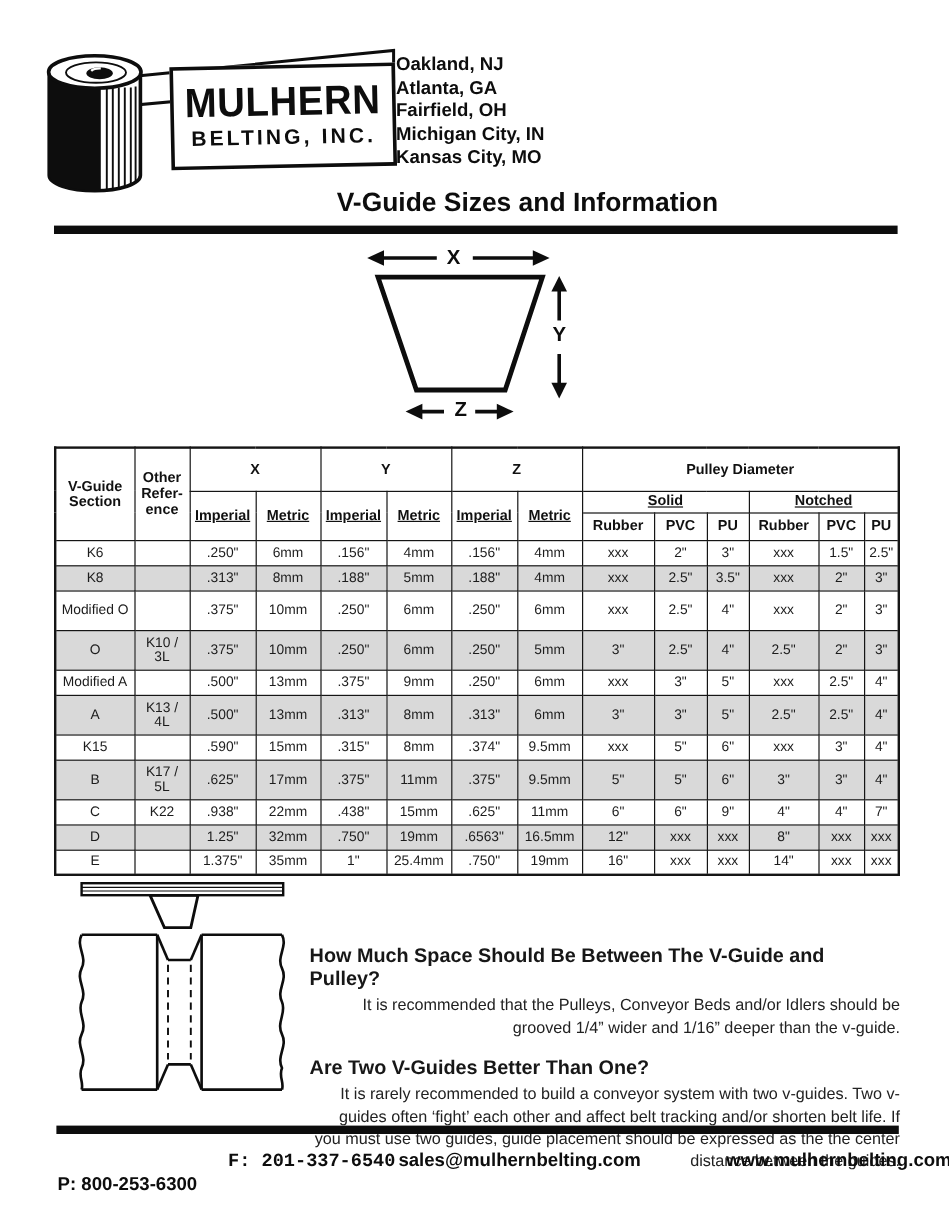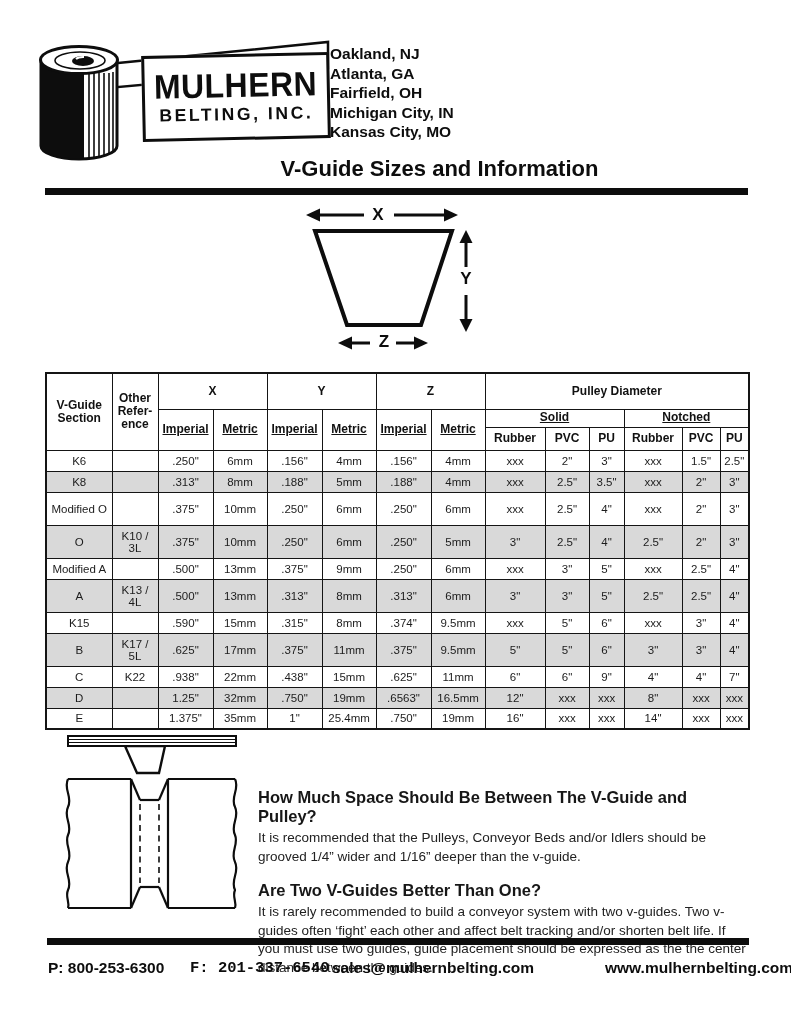--- a/index.html
+++ b/index.html
@@ -48,26 +48,26 @@
   tbody tr { height:21px; }
   tbody tr.tall { height:33px; }
   tbody tr.shaded { background:var(--shade, #d9d9d9); }
   .pre { white-space:pre-line; }
 
   
   .pulley-art { left:58px; top:730px; width:187px; height:192px; }
   .qa { left:258px; top:740px; width:492px;margin-top:48px; }
   .qa2 { top:833px; }
   .q-title { font-weight:bold; font-size:16.5px; color:#171717; }
-  .q-body  { font-size:13.5px; line-height:1.38; margin-top:3px; color:#222; }
+  .q-body  { font-size:13.5px; line-height:1.38; margin-top:3px; color:#222;text-align:right; }
 
   
   .footer-rule { left:47px; top:938px; width:702px; height:7px; background:#0d0d0d; }
   .foot { top:959px; font-weight:bold; font-size:15.5px; color:#0d0d0d; white-space:nowrap; }
-  .foot-phone { left:48px; } .foot-fax { left:190px;font-family:Liberation Mono, monospace; } .foot-email { left:332px; } .foot-web { left:565px;margin-left:40px; }
+  .foot-phone { left:48px;margin-top:20px; } .foot-fax { left:190px;font-family:Liberation Mono, monospace; } .foot-email { left:332px; } .foot-web { left:565px;margin-left:40px; }
 </style>
 </head>
 <body>
 
 <svg class="abs logo-art" viewBox="0 0 300 145" fill="none">
 
   <polygon points="72,36 292,14 292,40 72,60" fill="#ffffff" stroke="#0d0d0d" stroke-width="2.5"></polygon>
 
   <path d="M5,32 L5,118 A38,13 0 0 0 81,118 L81,32 Z" fill="#ffffff" stroke="#0d0d0d" stroke-width="3"></path>
   <path d="M5,32 L5,118 A38,13 0 0 0 48,130.5 L48,40 Z" fill="#0d0d0d"></path>

